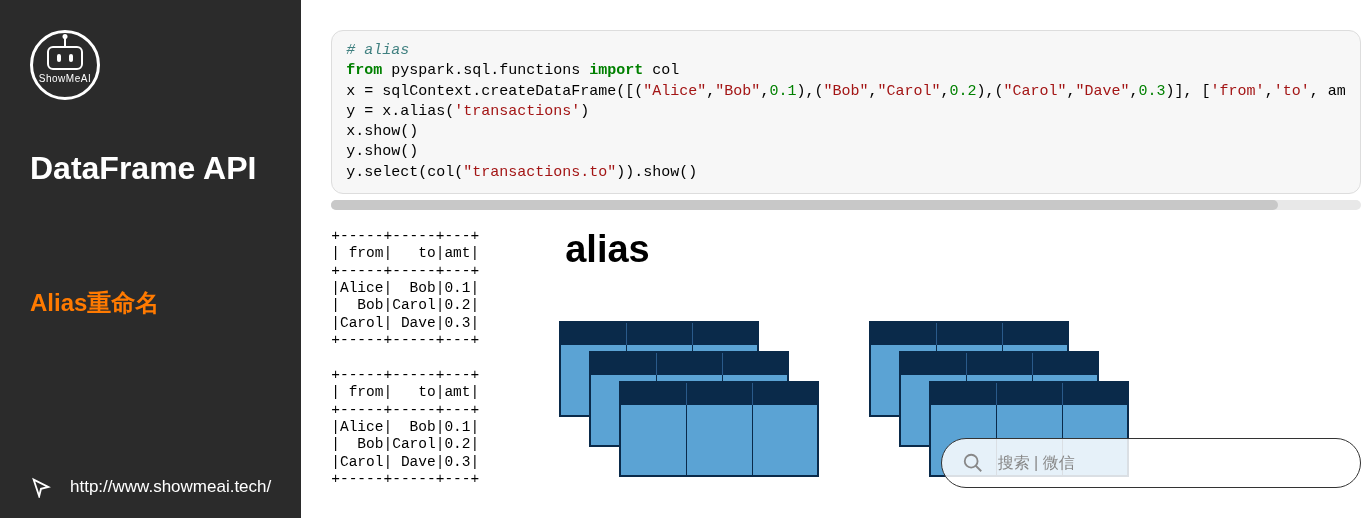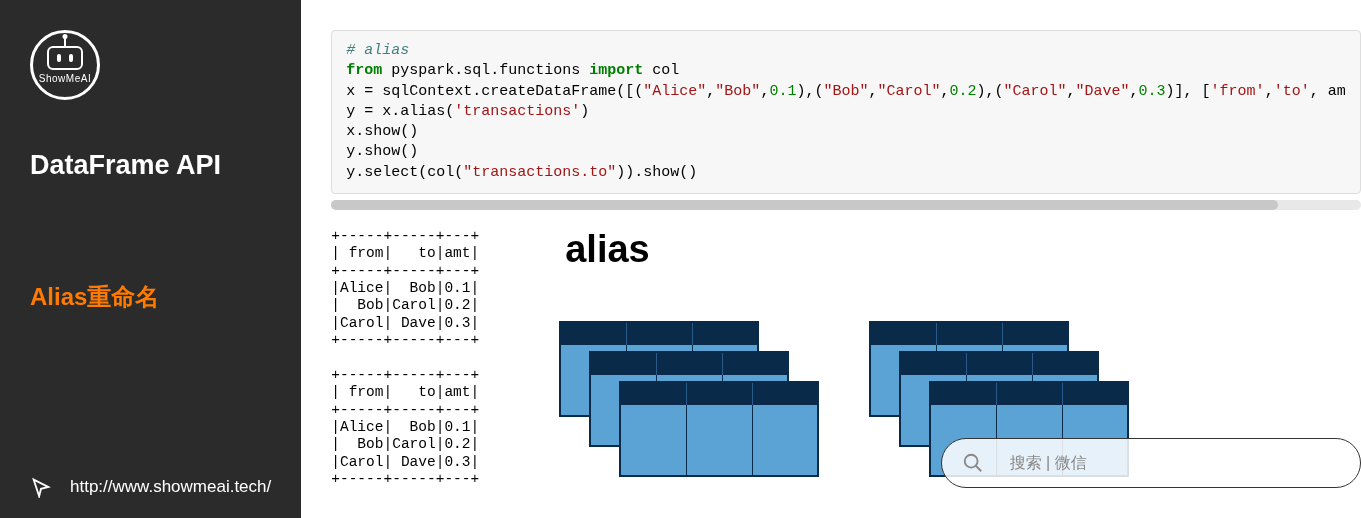--- a/index.html
+++ b/index.html
@@ -6,27 +6,27 @@
   body { font-family: Arial, sans-serif; background: #fff; width: 1361px; height: 518px; overflow: hidden; }
   .container { display: flex; width: 100%; height: 100%; }
   .sidebar { width: 380px; background: #2b2b2b; color: #fff; padding: 30px 30px 20px 30px; position: relative; display: flex; flex-direction: column; }
   .logo { width: 70px; height: 70px; border: 3px solid #fff; border-radius: 50%; display: flex; flex-direction: column; align-items: center; justify-content: center; margin-bottom: 50px; background: #2b2b2b; }
   .logo-face { width: 36px; height: 24px; border: 2.5px solid #fff; border-radius: 6px; position: relative; }
   .logo-face::before { content: ''; position: absolute; width: 2px; height: 8px; background: #fff; top: -10px; left: 50%; transform: translateX(-50%); }
   .logo-face::after { content: ''; position: absolute; width: 5px; height: 5px; border-radius: 50%; background: #fff; top: -14px; left: 50%; transform: translateX(-50%); }
   .logo-eyes { display: flex; gap: 8px; justify-content: center; padding-top: 6px; }
   .logo-eye { width: 4px; height: 8px; background: #fff; border-radius: 2px; }
   .logo-text { font-size: 10px; color: #fff; margin-top: 3px; letter-spacing: 0.5px; }
-  .sidebar-title { font-size: 27px; font-weight: bold; color: #fff; margin-bottom: 100px; }
+  .sidebar-title { font-size: 32px; font-weight: bold; color: #fff; margin-bottom: 100px; }
   .sidebar-subtitle { font-size: 24px; font-weight: bold; color: #ff7a00; margin-bottom: auto; }
   .sidebar-footer { display: flex; align-items: center; gap: 18px; margin-top: auto; }
   .cursor-icon { width: 22px; height: 22px; }
   .sidebar-url { color: #fff; font-size: 17px; }
   .main { flex: 1; background: #fff; padding: 30px 30px 20px 30px; position: relative; }
-  .code-block { background: #f7f7f7; border: 1px solid #ddd; border-radius: 4px; padding: 10px 14px; font-family: 'Courier New', monospace; font-size: 15px; line-height: 1.35; white-space: pre; overflow: hidden; margin-bottom: 6px; }
+  .code-block { background: #f7f7f7; border: 1px solid #ddd; border-radius: 12px; padding: 10px 14px; font-family: 'Courier New', monospace; font-size: 15px; line-height: 1.35; white-space: pre; overflow: hidden; margin-bottom: 6px; }
   .kw-green { color: #008000; font-weight: bold; }
   .kw-red { color: #a31515; }
   .kw-comment { color: #408080; font-style: italic; }
   .kw-num { color: #008000; }
   .scrollbar { height: 10px; background: #e8e8e8; border-radius: 5px; margin-bottom: 18px; position: relative; }
   .scrollbar-thumb { position: absolute; left: 0; width: 92%; height: 100%; background: #c8c8c8; border-radius: 5px; }
   .lower { display: flex; gap: 80px; }
   .tables { font-family: 'Courier New', monospace; font-size: 14.5px; line-height: 1.2; white-space: pre; color: #000; }
   .alias-area { flex: 1; position: relative; }
   .alias-title { font-size: 38px; font-weight: bold; color: #000; margin-bottom: 50px; margin-left: 6px; }
@@ -38,21 +38,21 @@
   .tbl-head div:last-child { border-right: none; }
   .tbl-body { display: flex; }
   .tbl-body div { flex: 1; height: 70px; border-right: 1px solid #0a2a4a; background: #5ba3d4; }
   .tbl-body div:last-child { border-right: none; }
   .tbl1 { top: 0; left: 0; z-index: 1; }
   .tbl2 { top: 30px; left: 30px; z-index: 2; }
   .tbl3 { top: 60px; left: 60px; z-index: 3; }
   .watermark { position: absolute; right: -10px; top: 40px; font-size: 36px; font-weight: bold; transform: rotate(90deg); transform-origin: right top; background: linear-gradient(180deg, #ff3333, #ffaa00, #44cc44, #3366ff); -webkit-background-clip: text; background-clip: text; color: transparent; letter-spacing: 1px; z-index: 10; }
   .search-box { position: absolute; bottom: 30px; right: 30px; width: 420px; height: 50px; border: 1.5px solid #333; border-radius: 25px; display: flex; align-items: center; padding: 0 20px; gap: 14px; background: rgba(255,255,255,0.85); z-index: 20; }
   .search-icon { width: 22px; height: 22px; }
-  .search-text { font-size: 16px; color: #888; padding-left: 12px; }
+  .search-text { font-size: 16px; color: #888; }
   .search-bold { font-weight: bold; color: #000; }
 </style>
 </head>
 <body>
 
 <div class="container">
   <div class="sidebar">
     <div class="logo">
       <div class="logo-face">
         <div class="logo-eyes">

